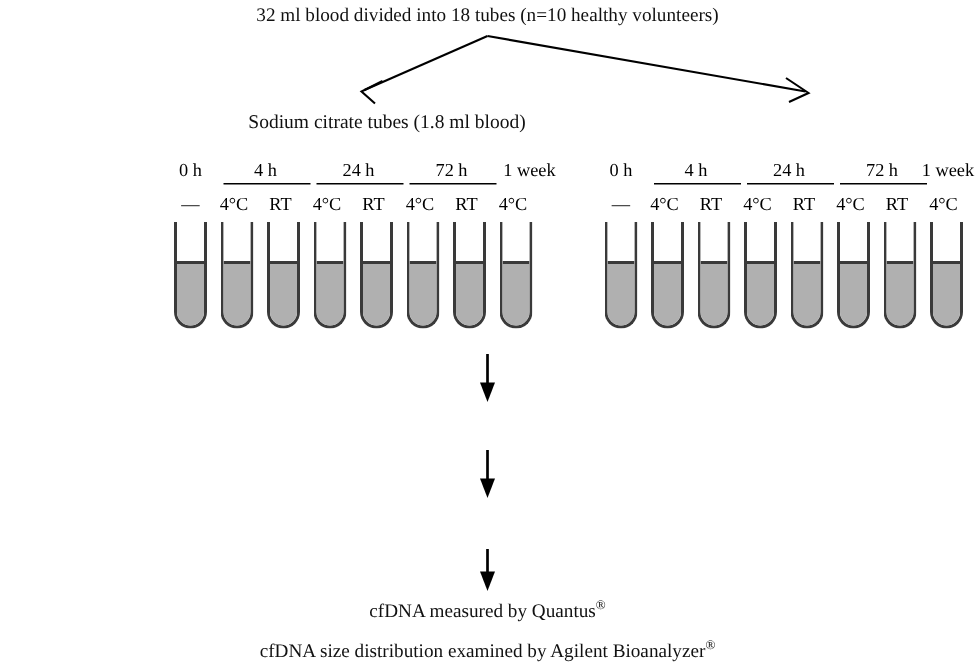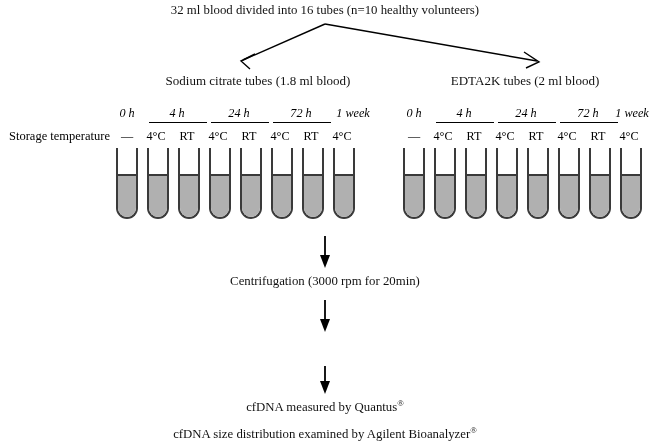--- a/index.html
+++ b/index.html
@@ -51,21 +51,21 @@
   #lbl-period { top: 106px; left: 0px; width: 110px; }
   #lbl-temp   { top: 129px; left: 0px; width: 110px; }
 
   
   .hdr {
     position: absolute;
     text-align: center;
     font-size: 12.2px;
     white-space: nowrap;
   }
-  .period-hdr { top: 106px; font-style: italic; }
+  .period-hdr { top: 106px; }
   .temp-hdr   { top: 129px; }
 
   
   .grp-rule {
     position: absolute;
     height: 1px;
     background: #000000;
     top: 122px;
   }
 
@@ -116,44 +116,42 @@
     font-size: 0.68em;
     vertical-align: super;
     line-height: 0;
   }
 </style>
 </head>
 <body>
 
 <div class="fig">
 
-  <div class="txt center-line" id="title">32 ml blood divided into 16 tubes (n=10 healthy volunteers)</div>
+  <div class="txt center-line" id="title">32 ml blood divided into 18 tubes (n=10 healthy volunteers)</div>
 
   <svg class="arrow-svg" viewBox="0 0 650 447" xmlns="http://www.w3.org/2000/svg">
 
     <line x1="325" y1="24" x2="243" y2="60" stroke="#000" stroke-width="1.4"></line>
     <polyline points="255,54 241,61 250,69" fill="none" stroke="#000" stroke-width="1.4"></polyline>
 
     <line x1="325" y1="24" x2="537" y2="61" stroke="#000" stroke-width="1.4"></line>
     <polyline points="524,52 539,62 526,68" fill="none" stroke="#000" stroke-width="1.4"></polyline>
 
     <line x1="325" y1="236" x2="325" y2="262" stroke="#000" stroke-width="1.8"></line>
     <polygon points="325,268 320,255 330,255" fill="#000"></polygon>
 
     <line x1="325" y1="300" x2="325" y2="326" stroke="#000" stroke-width="1.8"></line>
     <polygon points="325,332 320,319 330,319" fill="#000"></polygon>
 
     <line x1="325" y1="366" x2="325" y2="388" stroke="#000" stroke-width="1.8"></line>
     <polygon points="325,394 320,381 330,381" fill="#000"></polygon>
   </svg>
 
   <div class="txt" id="group-left">Sodium citrate tubes (1.8 ml blood)</div>
-  <div class="txt" id="group-right">EDTA2K tubes (2 ml blood)</div>
-
-  <div class="row-label" id="lbl-temp">Storage temperature</div>
+
 
   <div class="hdr period-hdr" style="left:112px; width:30px;">0 h</div>
   <div class="hdr period-hdr" style="left:151px; width:52px;">4 h</div>
   <div class="hdr period-hdr" style="left:213px; width:52px;">24 h</div>
   <div class="hdr period-hdr" style="left:275px; width:52px;">72 h</div>
   <div class="hdr period-hdr" style="left:331px; width:44px;">1 week</div>
 
   <div class="grp-rule" style="left:149px; width:58px;"></div>
   <div class="grp-rule" style="left:211px; width:58px;"></div>
   <div class="grp-rule" style="left:273px; width:58px;"></div>
@@ -245,21 +243,20 @@
     </div>
   <div class="tube" style="left:589px; top:148px;">
     <div class="plasma"></div>
     <div class="cells"></div>
     </div>
   <div class="tube" style="left:620px; top:148px;">
     <div class="plasma"></div>
     <div class="cells"></div>
     </div>
 
-  <div class="txt center-line" id="flow-centrifuge">Centrifugation (3000 rpm for 20min)</div>
 
 
   <div class="txt center-line" id="flow-quantus">
     <span>cfDNA measured by Quantus</span><sup>®</sup>
   </div>
 
   <div class="txt center-line" id="flow-bioanalyzer">
     <span>cfDNA size distribution examined by Agilent Bioanalyzer</span><sup>®</sup>
   </div>
 

